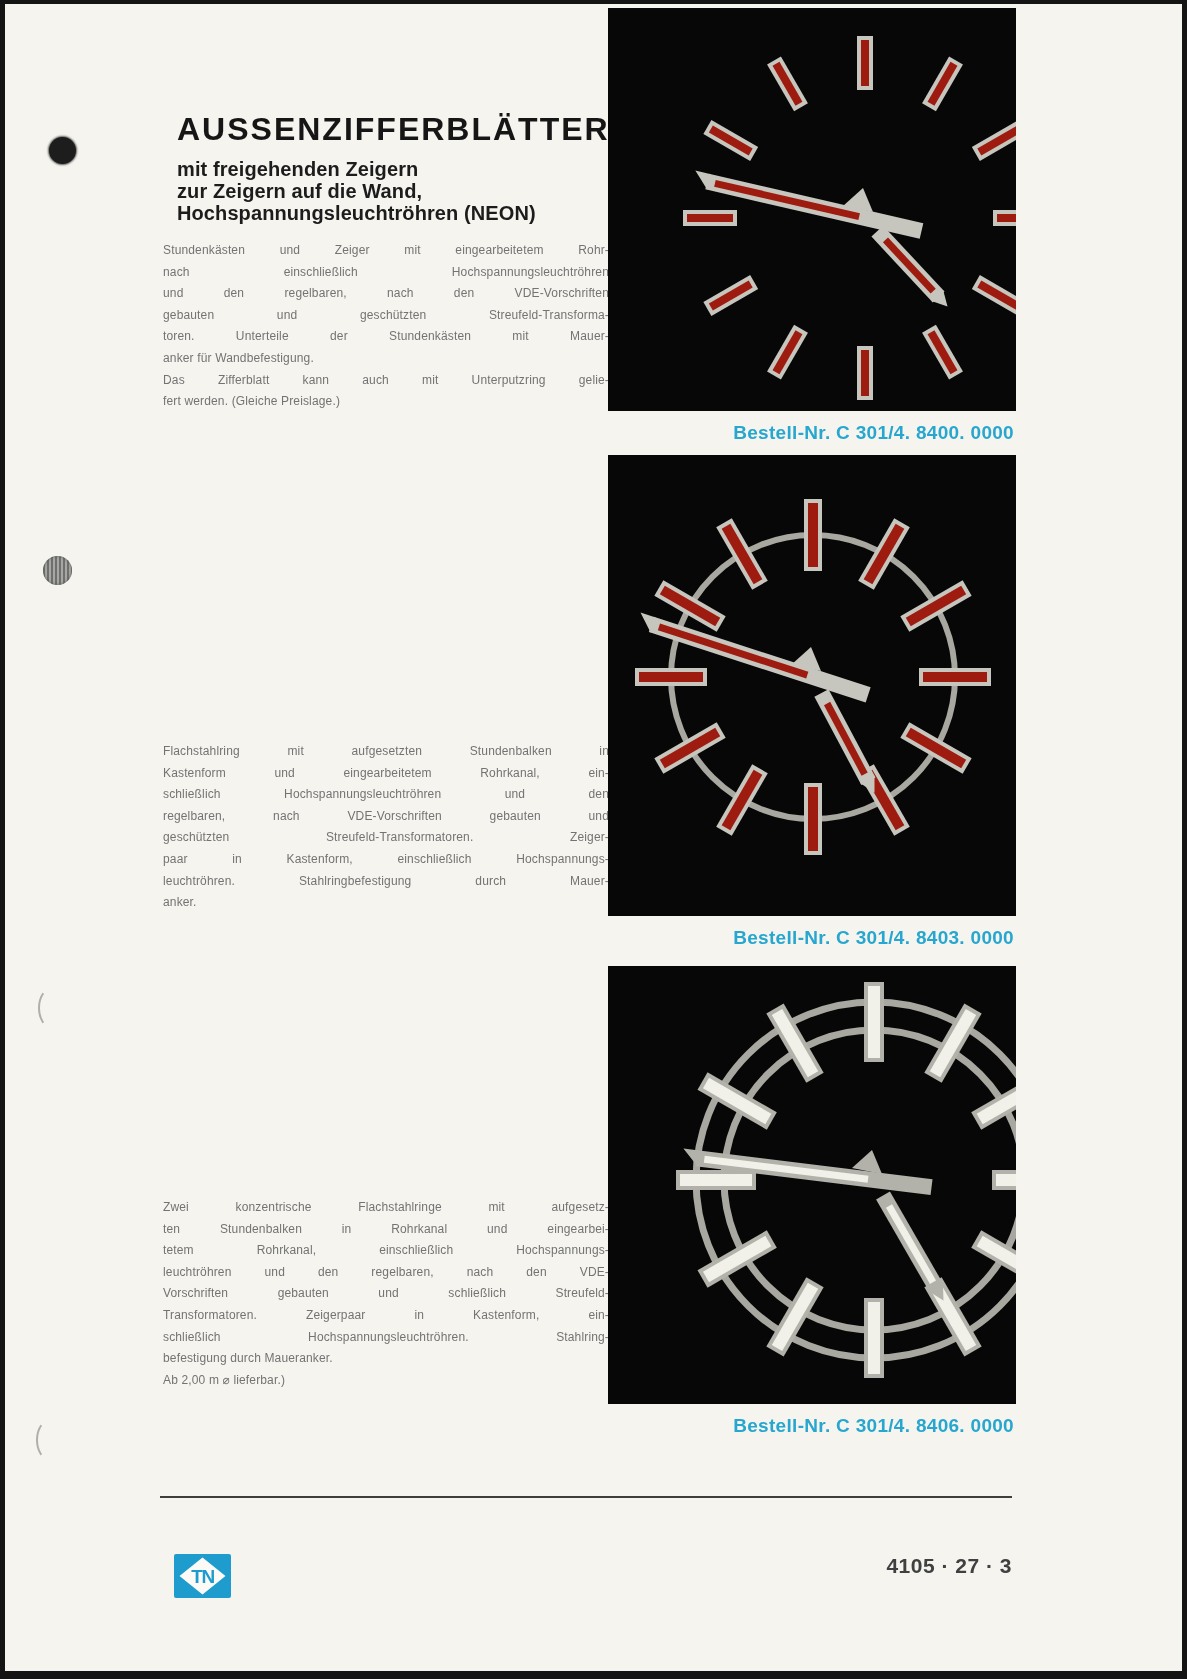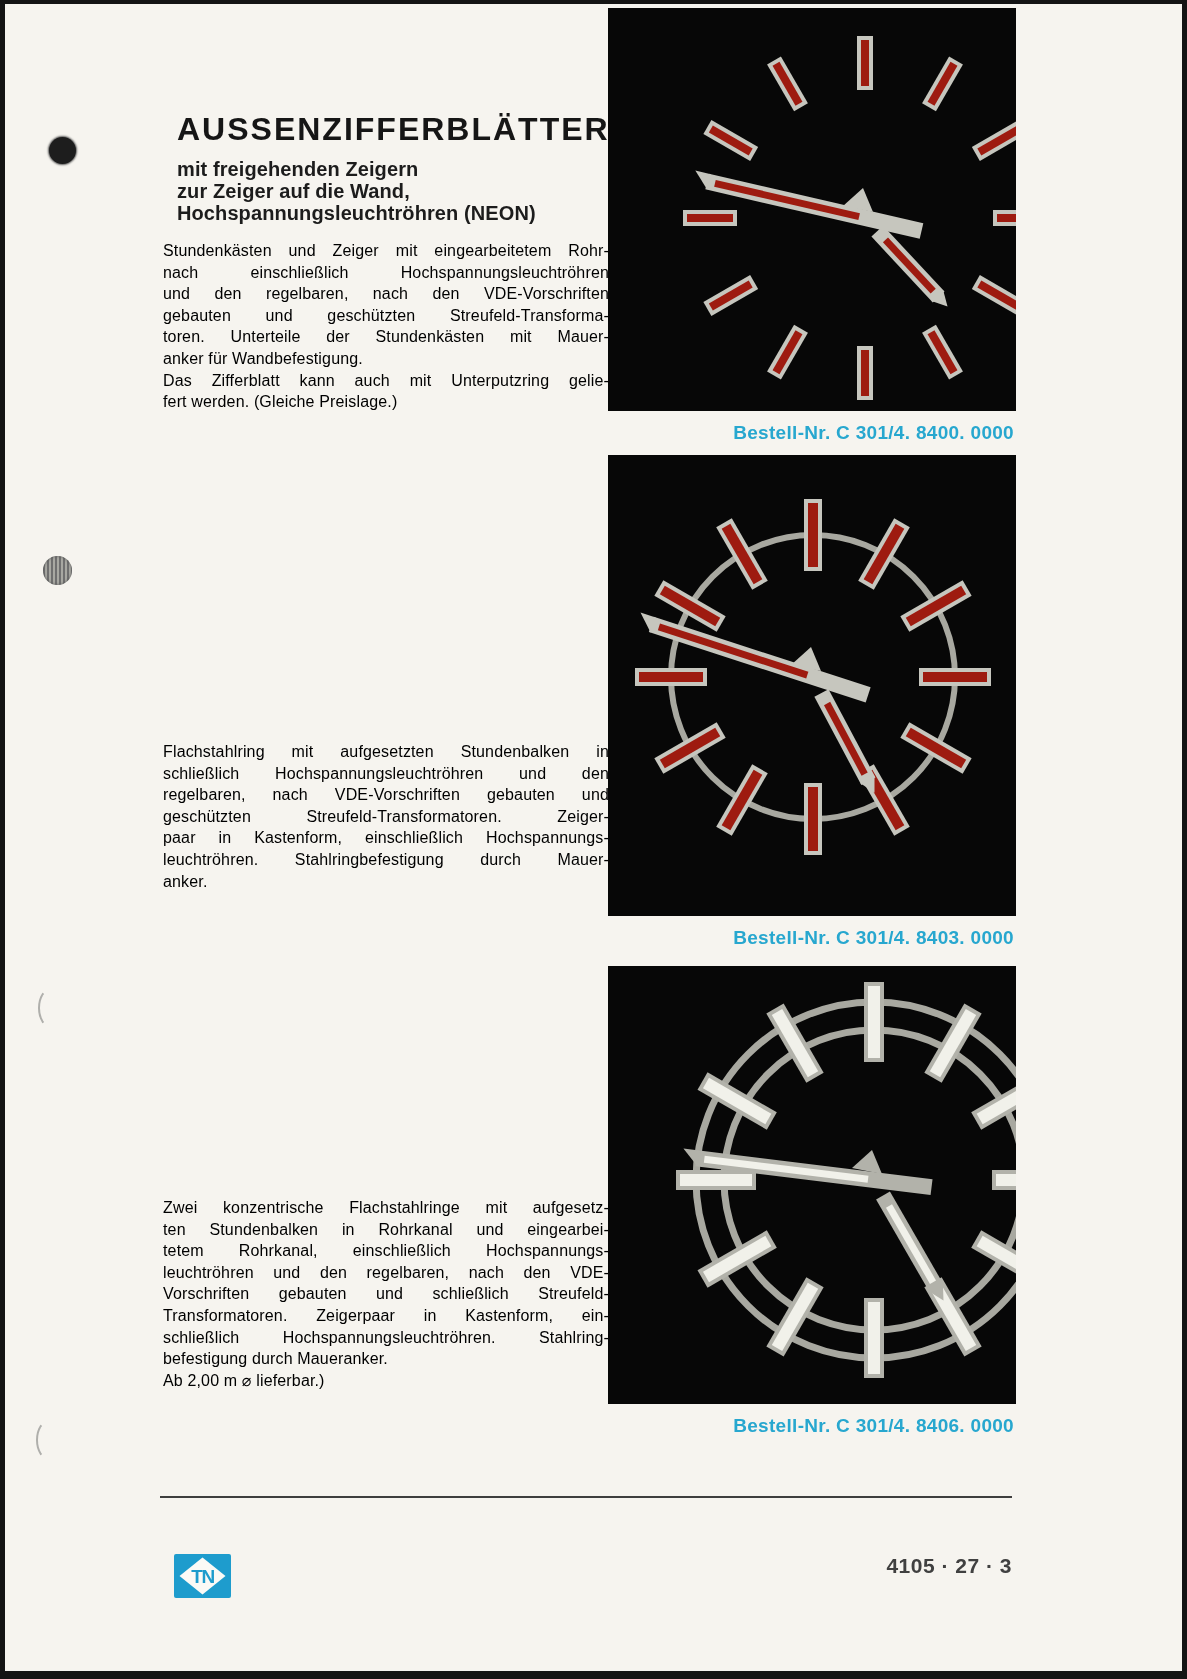--- a/index.html
+++ b/index.html
@@ -27,21 +27,21 @@
 
   
   .head{position:absolute;left:164px;top:108px;width:450px;margin-left:8px;}
   h1{
     margin:0 0 13px 0;
     font-size:32px;line-height:34px;font-weight:bold;
     letter-spacing:2px;color:#161616;
   }
   .subtitle .pline{font-weight:bold;font-size:20px;line-height:21.8px;color:#1c1c1c;letter-spacing:.1px;}
 
-  .para{position:absolute;left:158px;width:446px;color:#000000;font-size:16px;}
+  .para{position:absolute;left:158px;width:446px;color:#737373;font-size:12px;}
   .p1{top:236px}
   .p2{top:737px}
   .p3{top:1193px}
   .pline{line-height:21.6px;letter-spacing:.15px;white-space:normal;}
   .pline.just{text-align:justify;text-align-last:justify;}
 
   
   .fig{position:absolute;left:603px;width:408px;margin:0;}
   .f1{top:4px}
   .f2{top:451px}
@@ -69,37 +69,38 @@
 
   <div class="punch punch1"></div>
   <div class="punch punch2"></div>
   <div class="arc arc1"></div>
   <div class="arc arc2"></div>
 
   <header class="head">
     <h1>AUSSENZIFFERBLÄTTER</h1>
     <div class="subtitle">
         <div class="pline">mit freigehenden Zeigern</div>
-        <div class="pline">zur Zeiger auf die Wand,</div>
+        <div class="pline">zur Zeigern auf die Wand,</div>
         <div class="pline">Hochspannungsleuchtröhren (NEON)</div>
       </div>
   </header>
 
   <div class="para p1">
       <div class="pline just">Stundenkästen und Zeiger mit eingearbeitetem Rohr-</div>
       <div class="pline just">nach einschließlich Hochspannungsleuchtröhren</div>
       <div class="pline just">und den regelbaren, nach den VDE-Vorschriften</div>
       <div class="pline just">gebauten und geschützten Streufeld-Transforma-</div>
       <div class="pline just">toren. Unterteile der Stundenkästen mit Mauer-</div>
       <div class="pline">anker für Wandbefestigung.</div>
       <div class="pline just">Das Zifferblatt kann auch mit Unterputzring gelie-</div>
       <div class="pline">fert werden. (Gleiche Preislage.)</div>
     </div>
   <div class="para p2">
       <div class="pline just">Flachstahlring mit aufgesetzten Stundenbalken in</div>
+      <div class="pline just">Kastenform und eingearbeitetem Rohrkanal, ein-</div>
       <div class="pline just">schließlich Hochspannungsleuchtröhren und den</div>
       <div class="pline just">regelbaren, nach VDE-Vorschriften gebauten und</div>
       <div class="pline just">geschützten Streufeld-Transformatoren. Zeiger-</div>
       <div class="pline just">paar in Kastenform, einschließlich Hochspannungs-</div>
       <div class="pline just">leuchtröhren. Stahlringbefestigung durch Mauer-</div>
       <div class="pline">anker.</div>
     </div>
   <div class="para p3">
       <div class="pline just">Zwei konzentrische Flachstahlringe mit aufgesetz-</div>
       <div class="pline just">ten Stundenbalken in Rohrkanal und eingearbei-</div>

